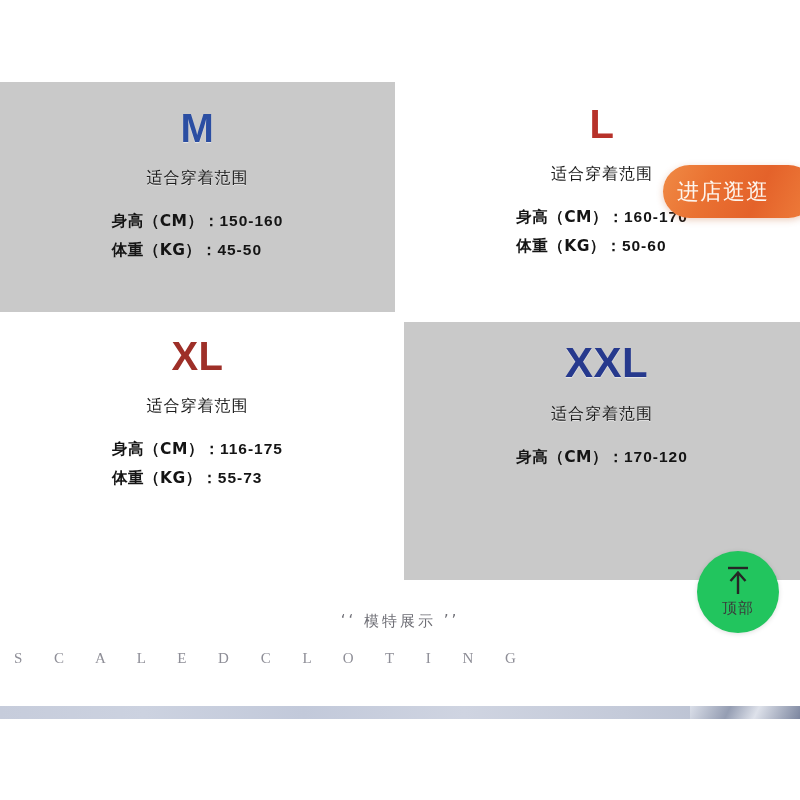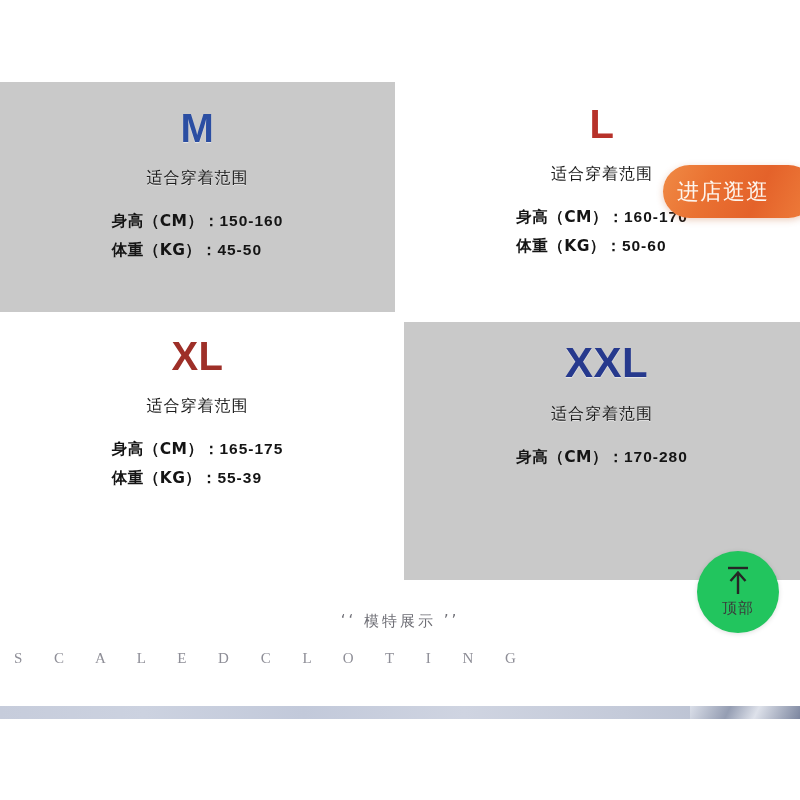--- a/index.html
+++ b/index.html
@@ -232,35 +232,35 @@
     </div>
   </div>
 
   <div class="panel white" id="panel-xl">
     <div class="inner">
       <div class="size-letter">XL</div>
       <div class="gap-1"></div>
       <div class="range-title">适合穿着范围</div>
       <div class="gap-2"></div>
       <div class="spec-block">
-        <p class="spec-line"><span>身高（CM）：</span><span class="val">165-175</span></p>
-        <div class="spec-gap"></div>
-        <p class="spec-line"><span>体重（KG）：</span><span class="val">55-39</span></p>
+        <p class="spec-line"><span>身高（CM）：</span><span class="val">116-175</span></p>
+        <div class="spec-gap"></div>
+        <p class="spec-line"><span>体重（KG）：</span><span class="val">55-73</span></p>
       </div>
     </div>
   </div>
 
   <div class="panel gray" id="panel-xxl">
     <div class="inner">
       <div class="size-letter">XXL</div>
       <div class="gap-1"></div>
       <div class="range-title">适合穿着范围</div>
       <div class="gap-2"></div>
       <div class="spec-block">
-        <p class="spec-line"><span>身高（CM）：</span><span class="val">170-280</span></p>
+        <p class="spec-line"><span>身高（CM）：</span><span class="val">170-120</span></p>
         <div class="spec-gap"></div>
       </div>
     </div>
   </div>
 
   <div id="model-caption">‘‘  模特展示  ’’</div>
   <div id="brand-caption">S C A L E D C L O T I N G</div>
 
   <div id="next-image-band"></div>
 

